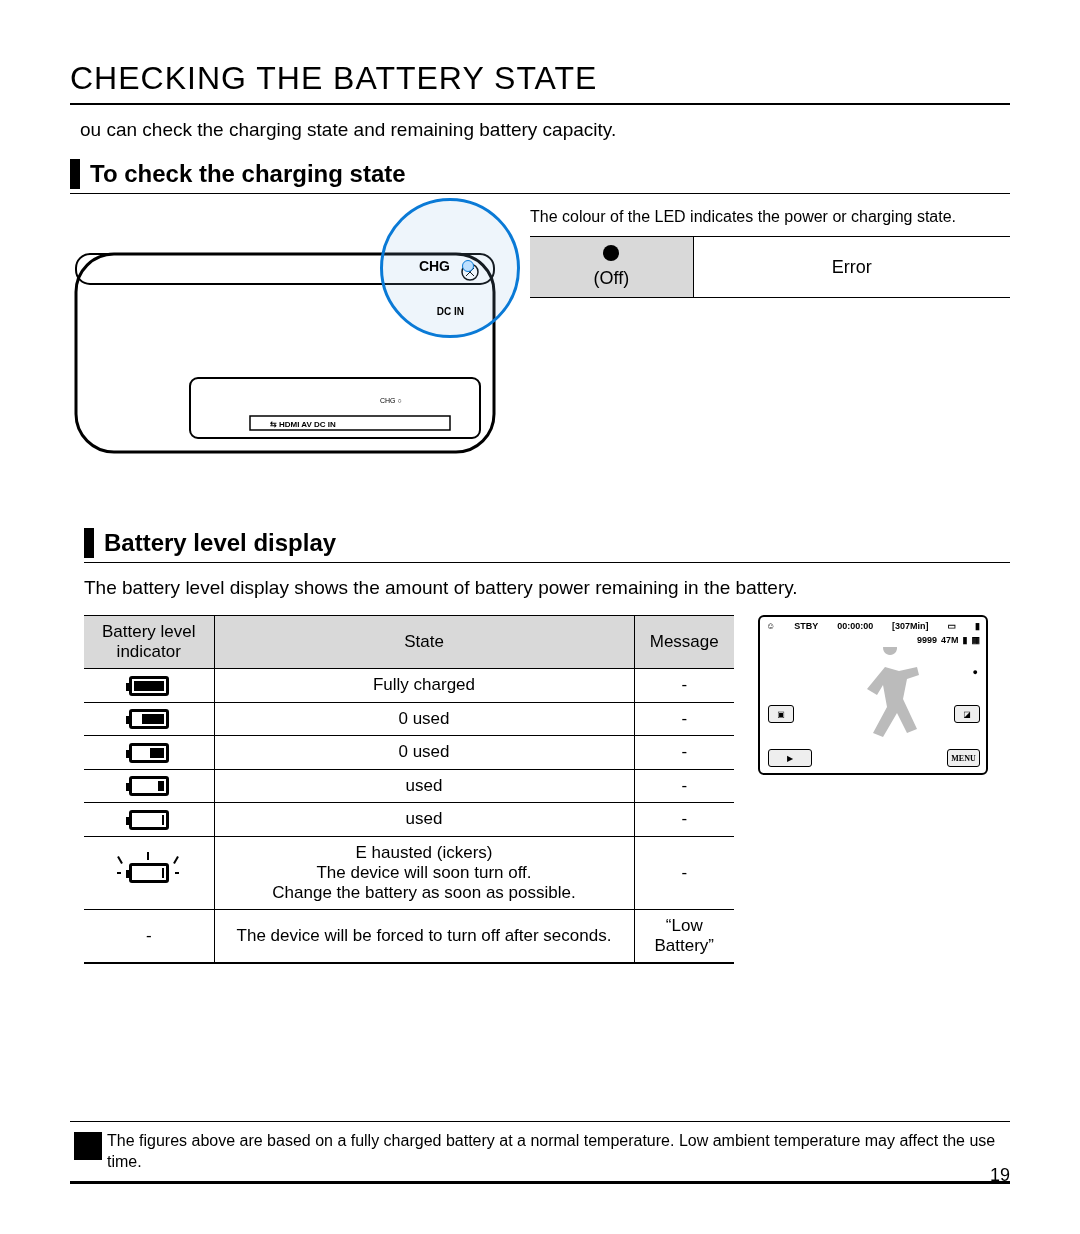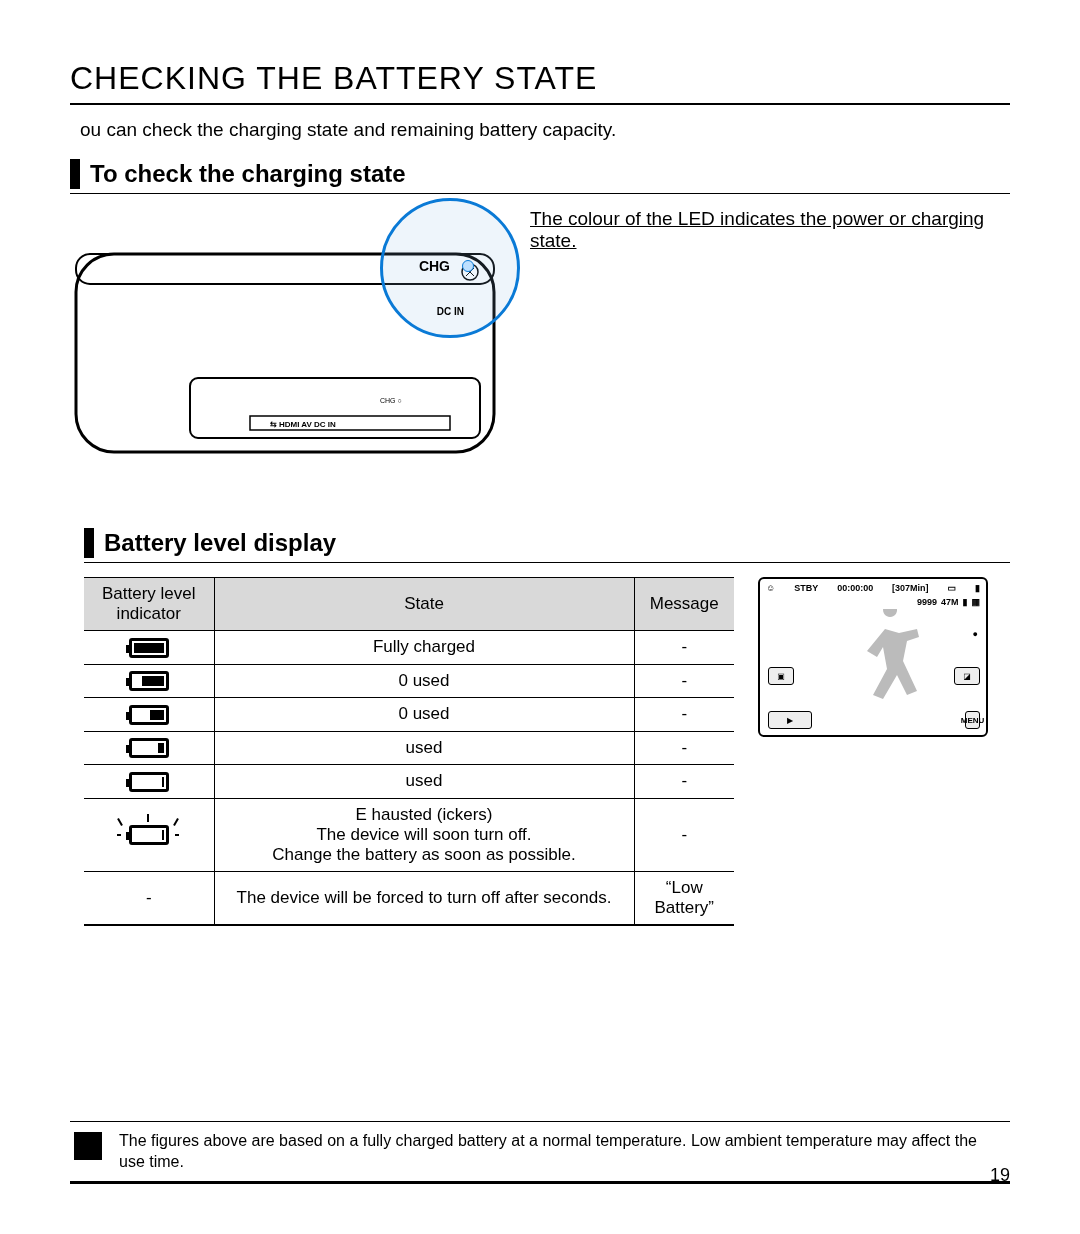--- a/index.html
+++ b/index.html
@@ -72,23 +72,22 @@
     border-radius: 50%;
     background: #bde0ff;
     border: 1px solid #0a7ad6;
   }
   .chg-label { position:absolute; right:60px; top:50px; font-size:14px; font-weight:bold; }
   .dcin-label { position:absolute; right:46px; top:98px; font-size:10px; font-weight:bold;text-align:center; }
   .legend-col {
     flex: 1;
   }
   .legend-text {
-    font-size: 19px;
+    font-size: 16px;
     margin-bottom: 10px;
-    text-decoration: underline;
   }
   table.led-table {
     border-collapse: collapse;
     width: 100%;
   }
   .led-table td {
     border-bottom: 1px solid #000;
     padding: 8px 10px;
     font-size: 18px;
     text-align: center;
@@ -177,31 +176,31 @@
     position:absolute; left:90px; top:30px;
     width:80px; height:100px;
   }
   .preview .btn {
     position:absolute; border:1px solid #000; border-radius:3px;
     width:26px; height:18px; background:#eee;
     display:flex; align-items:center; justify-content:center;
     font-size:8px;
   }
   .preview .play { left:8px; bottom:6px; width:44px; }
-  .preview .menu { right:6px; bottom:6px; width:15px; font-weight:bold; }
+  .preview .menu { right:6px; bottom:6px; width:33px; font-weight:bold;font-family:Liberation Serif, serif; }
   .preview .ico { left:8px; top:88px; }
   .preview .icoR { right:6px; top:88px; }
   .footnote-wrap {
     position:absolute;
     left:70px; right:70px; bottom:50px;
     border-top:1px solid #000;
     border-bottom:3px solid #000;
     display:flex;
     align-items:flex-start;
-    gap:17px;
+    gap:5px;
     padding:8px 4px;
   }
   .foot-icon {
     width:28px; height:28px; background:#000;
     flex-shrink:0;
     margin-top:2px;
   }
   .foot-text { font-size:16px; line-height:1.35; }
   .page-num {
     position:absolute; right:70px; bottom:48px;
@@ -234,30 +233,38 @@
     <div class="led-circle"></div>
     <div class="led-small"></div>
     <span class="chg-label">CHG</span>
     <span class="dcin-label">DC IN</span>
   </div>
 
   <div class="legend-col">
     <p class="legend-text">The colour of the LED indicates the power or charging state.</p>
     <table class="led-table">
       <tbody>
+      <tr>
+        <td class="left">
+          <span class="dot dot-off"></span><br>
+          <span>(Off)</span>
+        </td>
+        <td>Error</td>
+      </tr>
     </tbody>
       </table>
   </div>
 </div>
 
 <div class="sect2">
   <div class="sub-head">
     <span class="bar"></span>
     <span class="txt">Battery level display</span>
   </div>
+  <p class="batt-intro">The battery level display shows the amount of battery power remaining in the battery.</p>
 
   <div class="batt-row">
     <table class="batt-table">
       <tbody>
           <tr>
         <th>Battery level indicator</th>
         <th>State</th>
         <th>Message</th>
       </tr>
       <tr>

